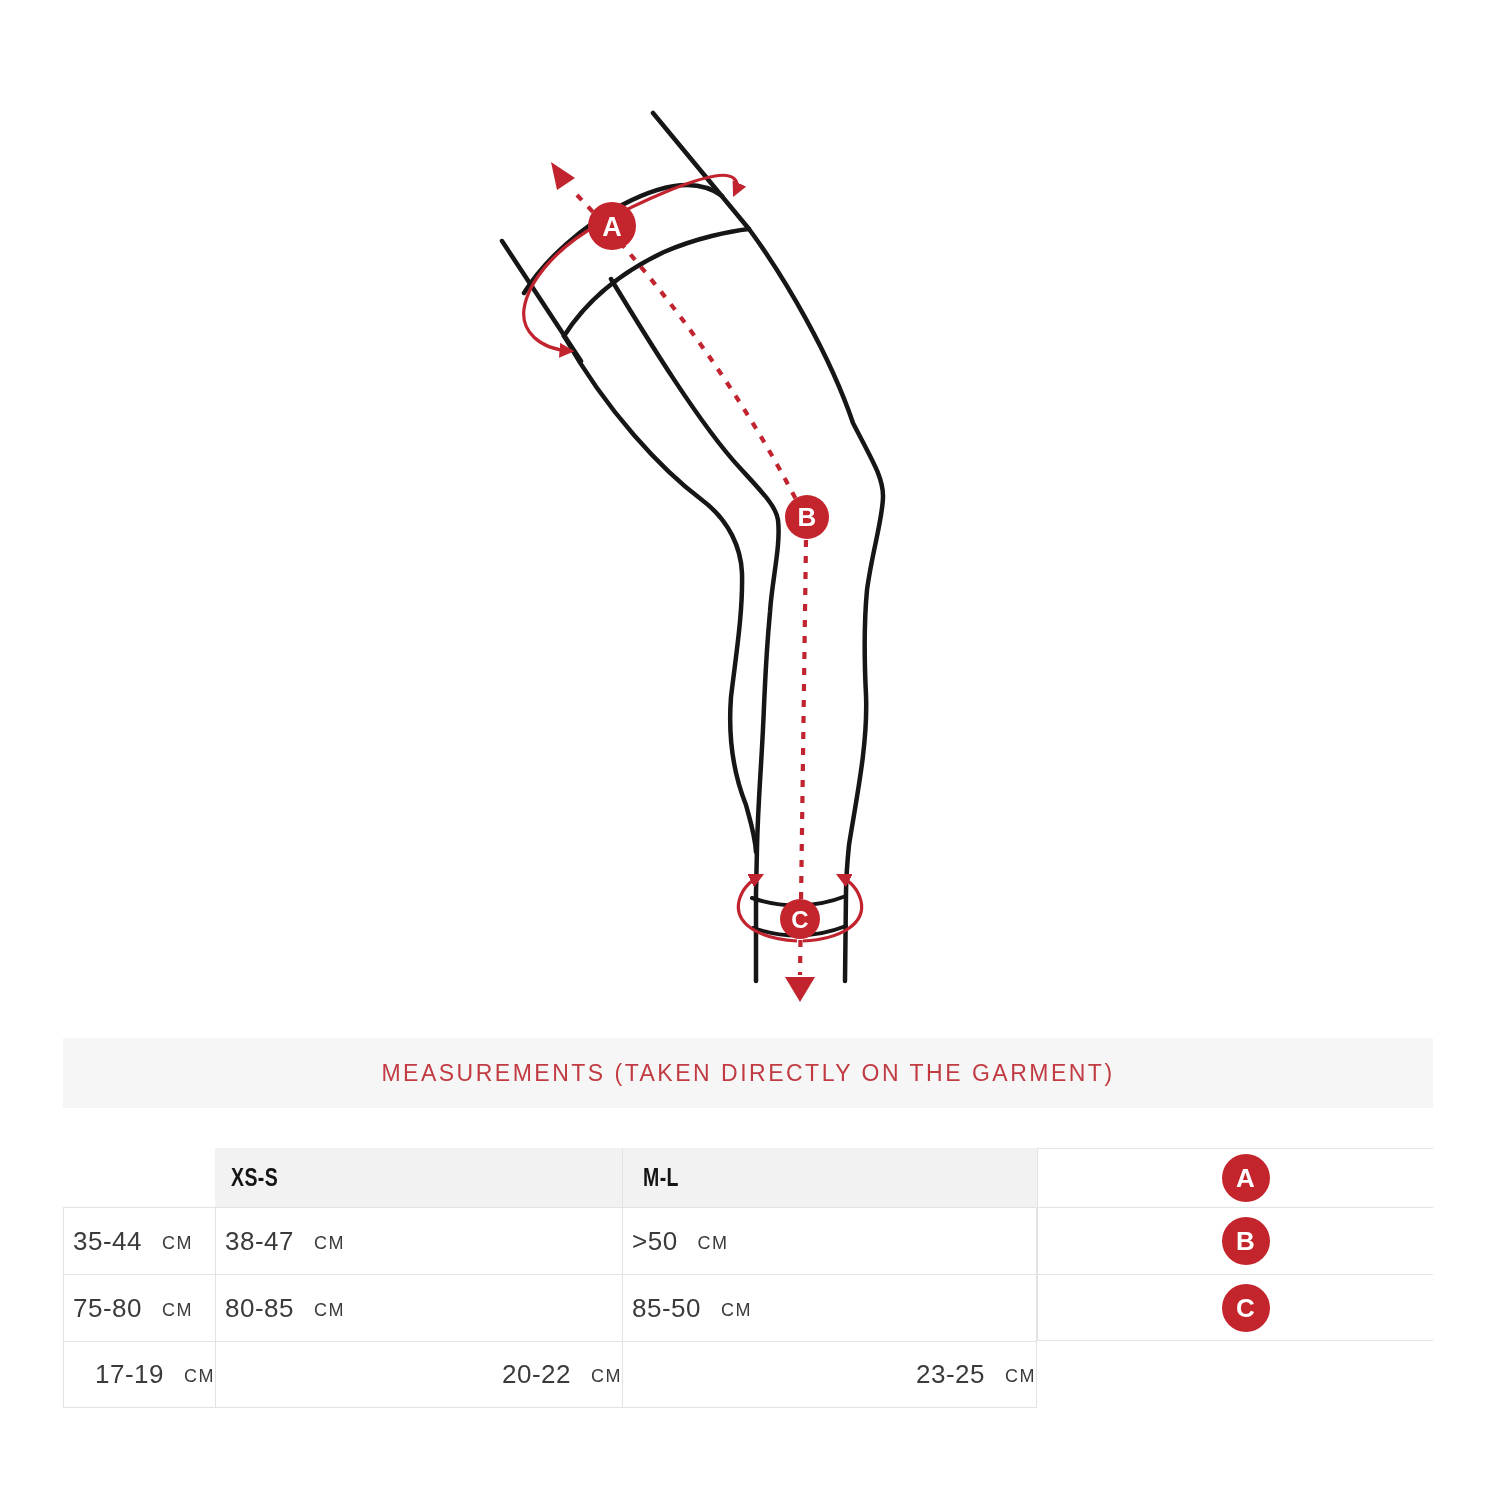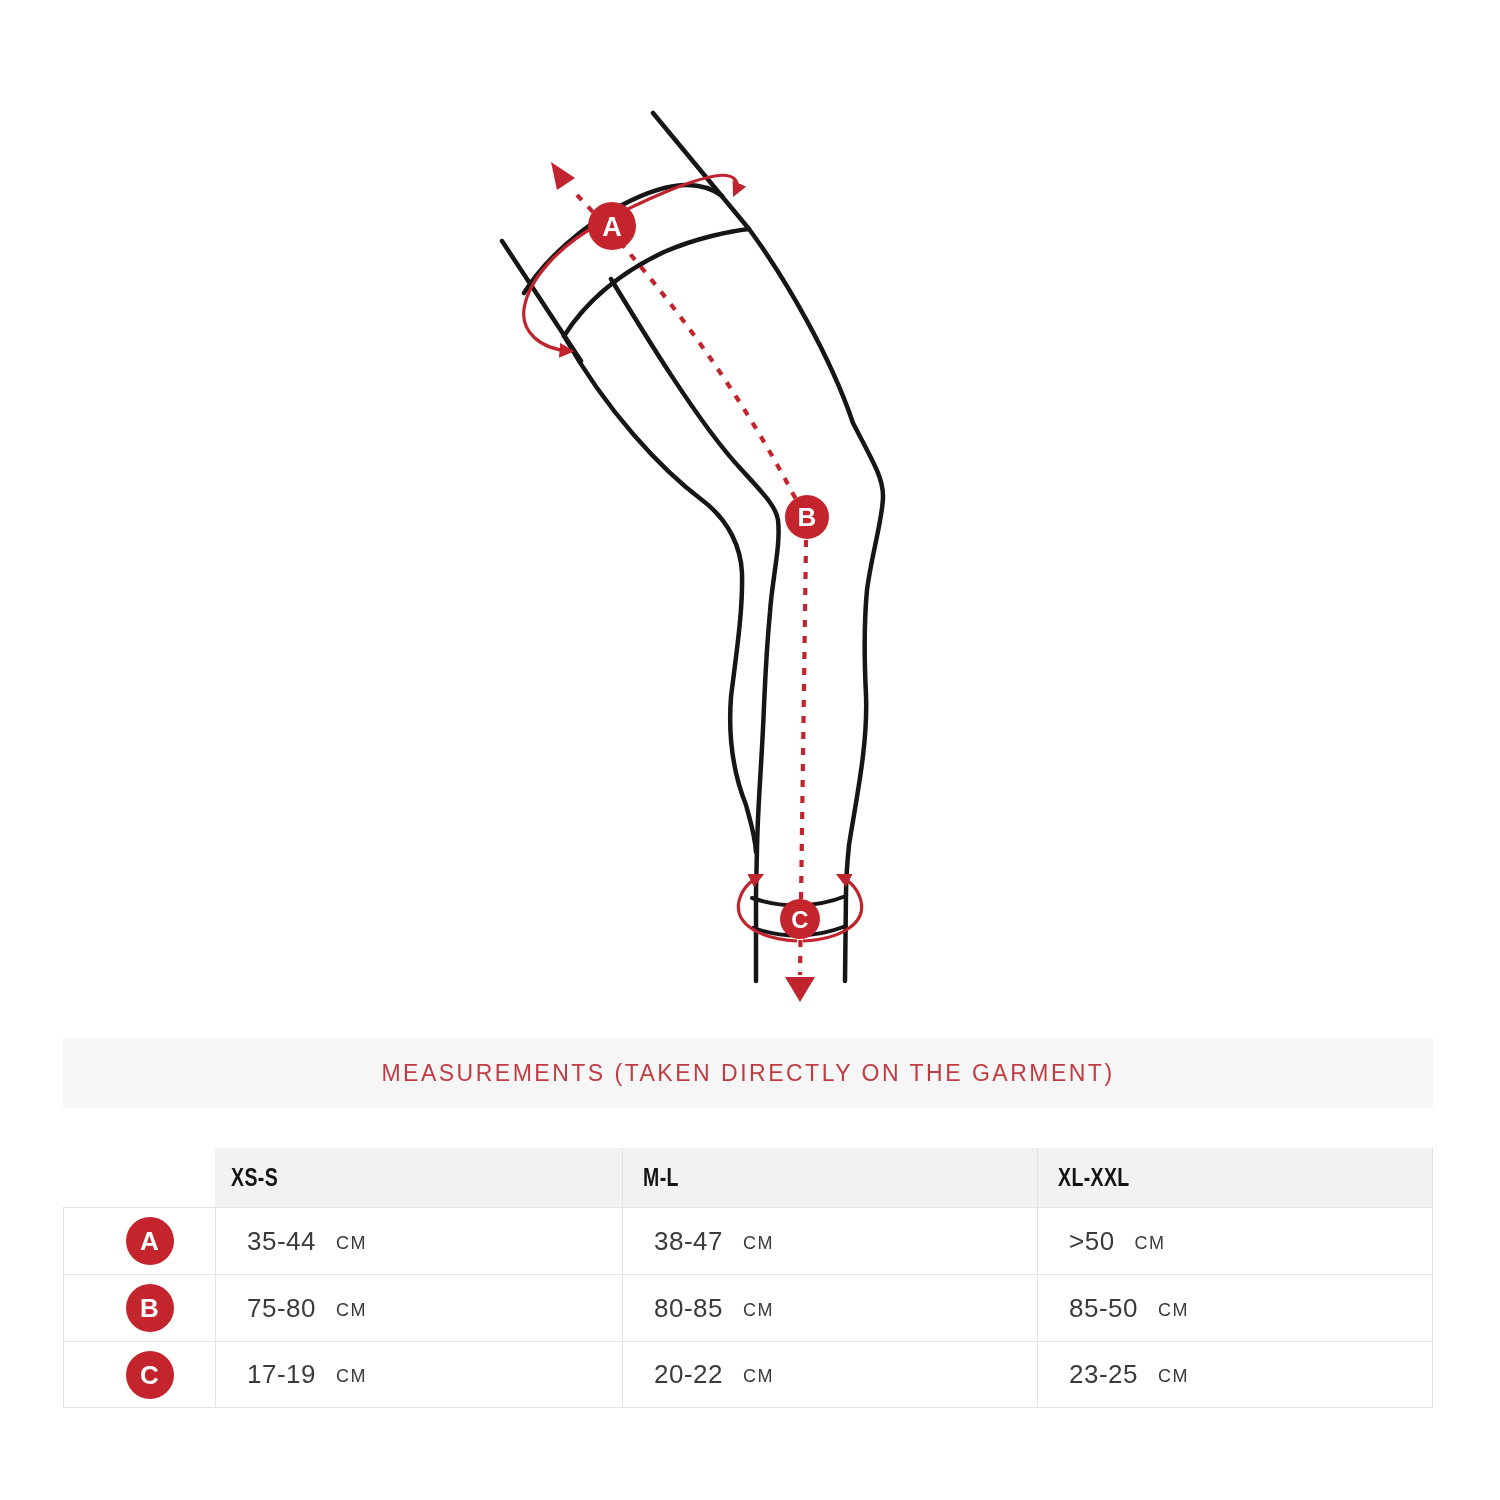--- a/index.html
+++ b/index.html
@@ -31,28 +31,28 @@
   .th{
     background:#f2f2f2;padding-left:16px;
   }
   .th .th-label{
     font-weight:700;font-size:25px;color:#151515;letter-spacing:0.5px;
     transform:scaleX(0.78);transform-origin:left center;white-space:nowrap;
   }
   .sep-left{border-left:1px solid #e3e3e3;padding-left:20px;}
   .sep-right{border-right:1px solid #e3e3e3;}
   .row-cell{border-top:1px solid #e3e3e3;background:#ffffff;}
-  .row-last{border-bottom:1px solid #e3e3e3;}
+  .row-last{border-bottom:1px solid #e3e3e3;justify-content:flex-end;}
   .badge-cell{justify-content:center;}
   .badge{
     width:48px;height:48px;border-radius:50%;background:#c4242c;
     display:flex;align-items:center;justify-content:center;
     color:#ffffff;font-weight:700;font-size:26px;line-height:1;
   }
-  .val-cell{padding-left:31px;}
+  .val-cell{padding-left:9px;}
   .val{font-size:26px;color:#3b3b3b;letter-spacing:0.5px;}
   .unit{font-size:18px;color:#3b3b3b;letter-spacing:1.5px;text-transform:uppercase;margin-left:20px;padding-top:4px;}
 </style>
 </head>
 <body>
 
 <div class="canvas">
 
   <svg class="diagram" width="1500" height="1038" viewBox="0 0 1500 1038">
     <defs>
@@ -124,23 +124,20 @@
 
   <div class="size-table">
 
     <div class="cell corner"></div>
     <div class="cell th">
       <span class="th-label">XS-S</span>
     </div>
     <div class="cell th sep-left">
       <span class="th-label">M-L</span>
     </div>
-    <div class="cell th sep-left sep-right">
-      <span class="th-label">XL-XXL</span>
-    </div>
 
     <div class="cell row-cell badge-cell sep-left">
       <span class="badge">A</span>
     </div>
     <div class="cell row-cell val-cell sep-left">
       <span class="val">35-44</span>
       <span class="unit">cm</span>
     </div>
     <div class="cell row-cell val-cell sep-left">
       <span class="val">38-47</span>

